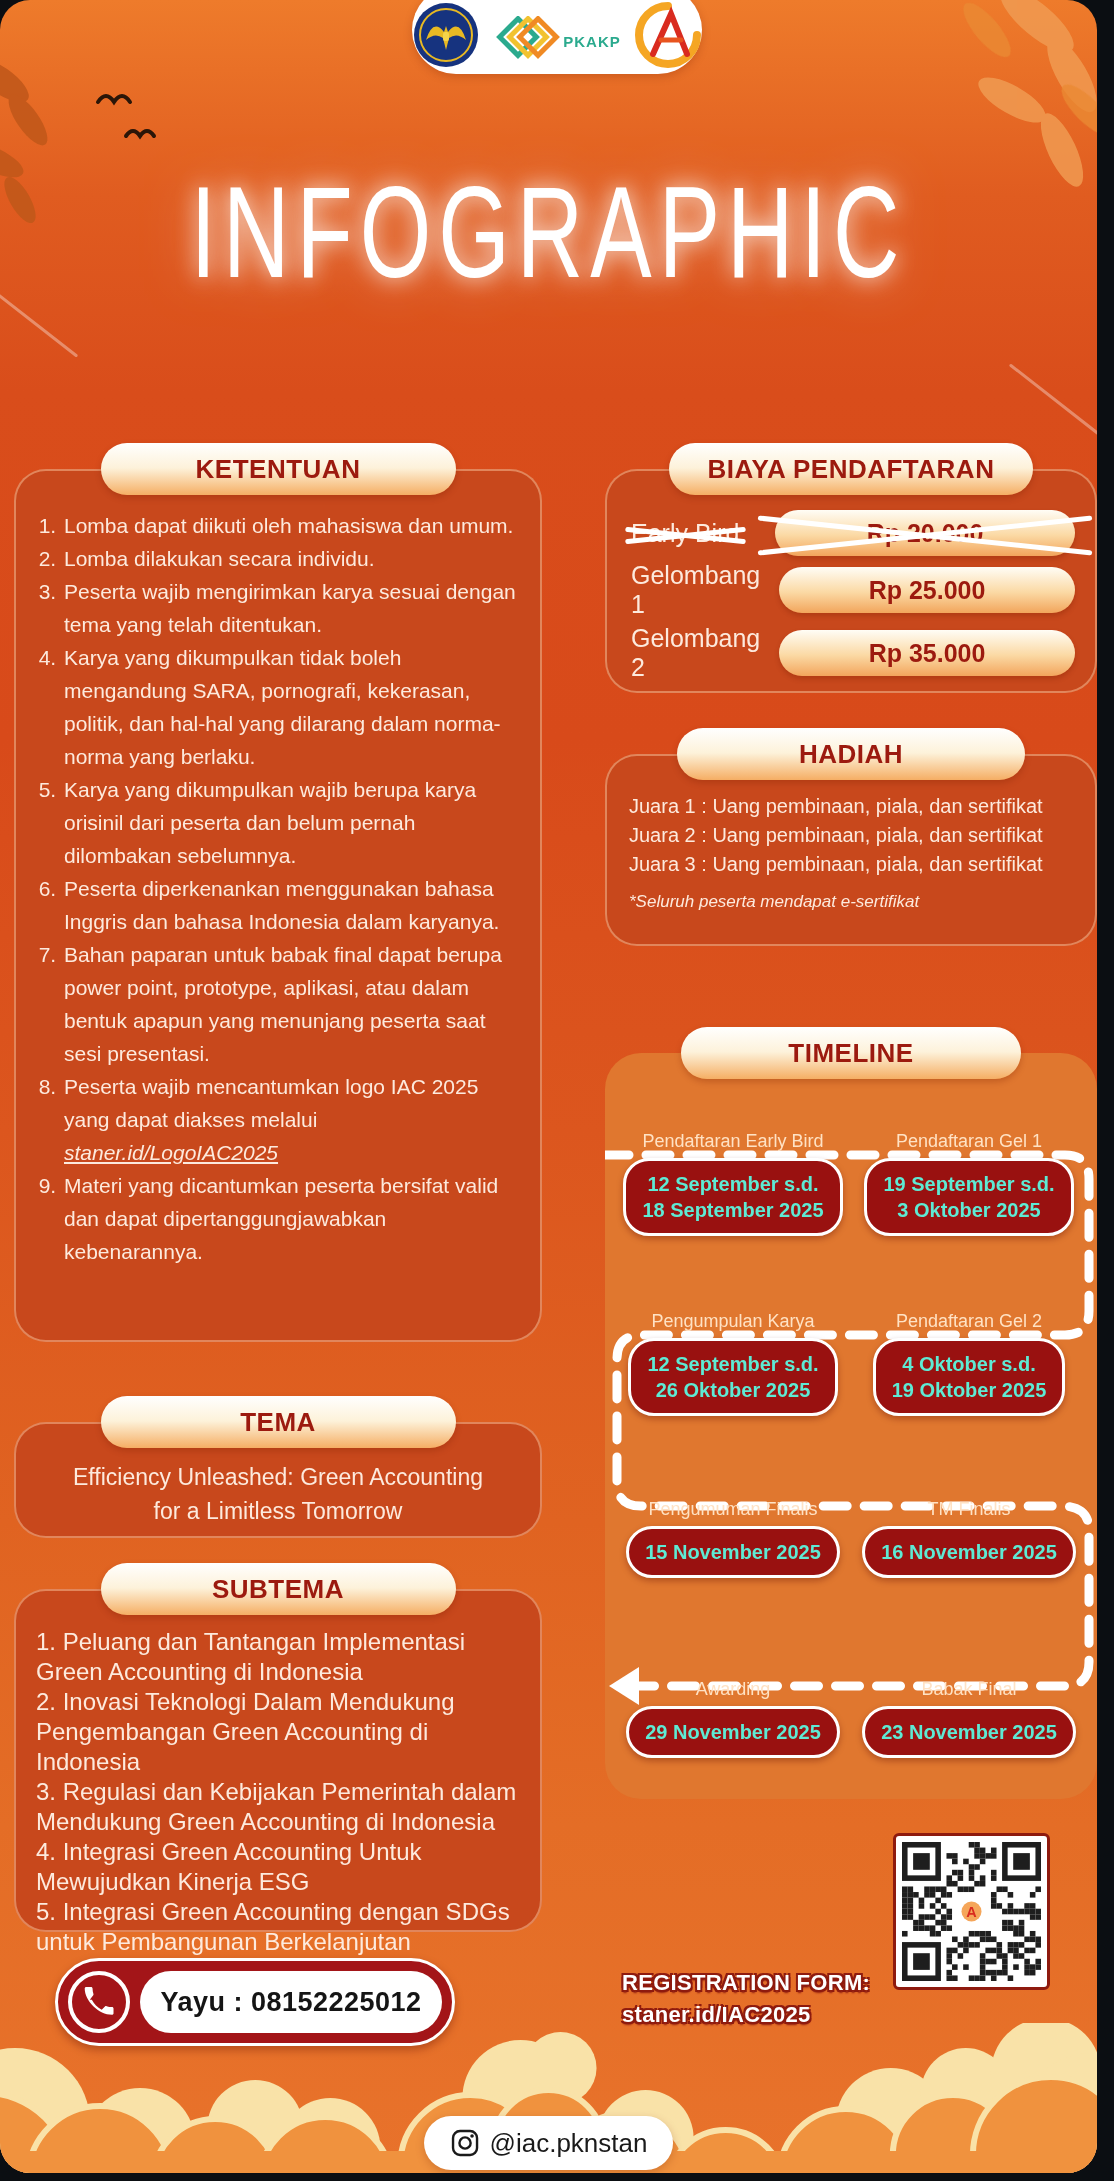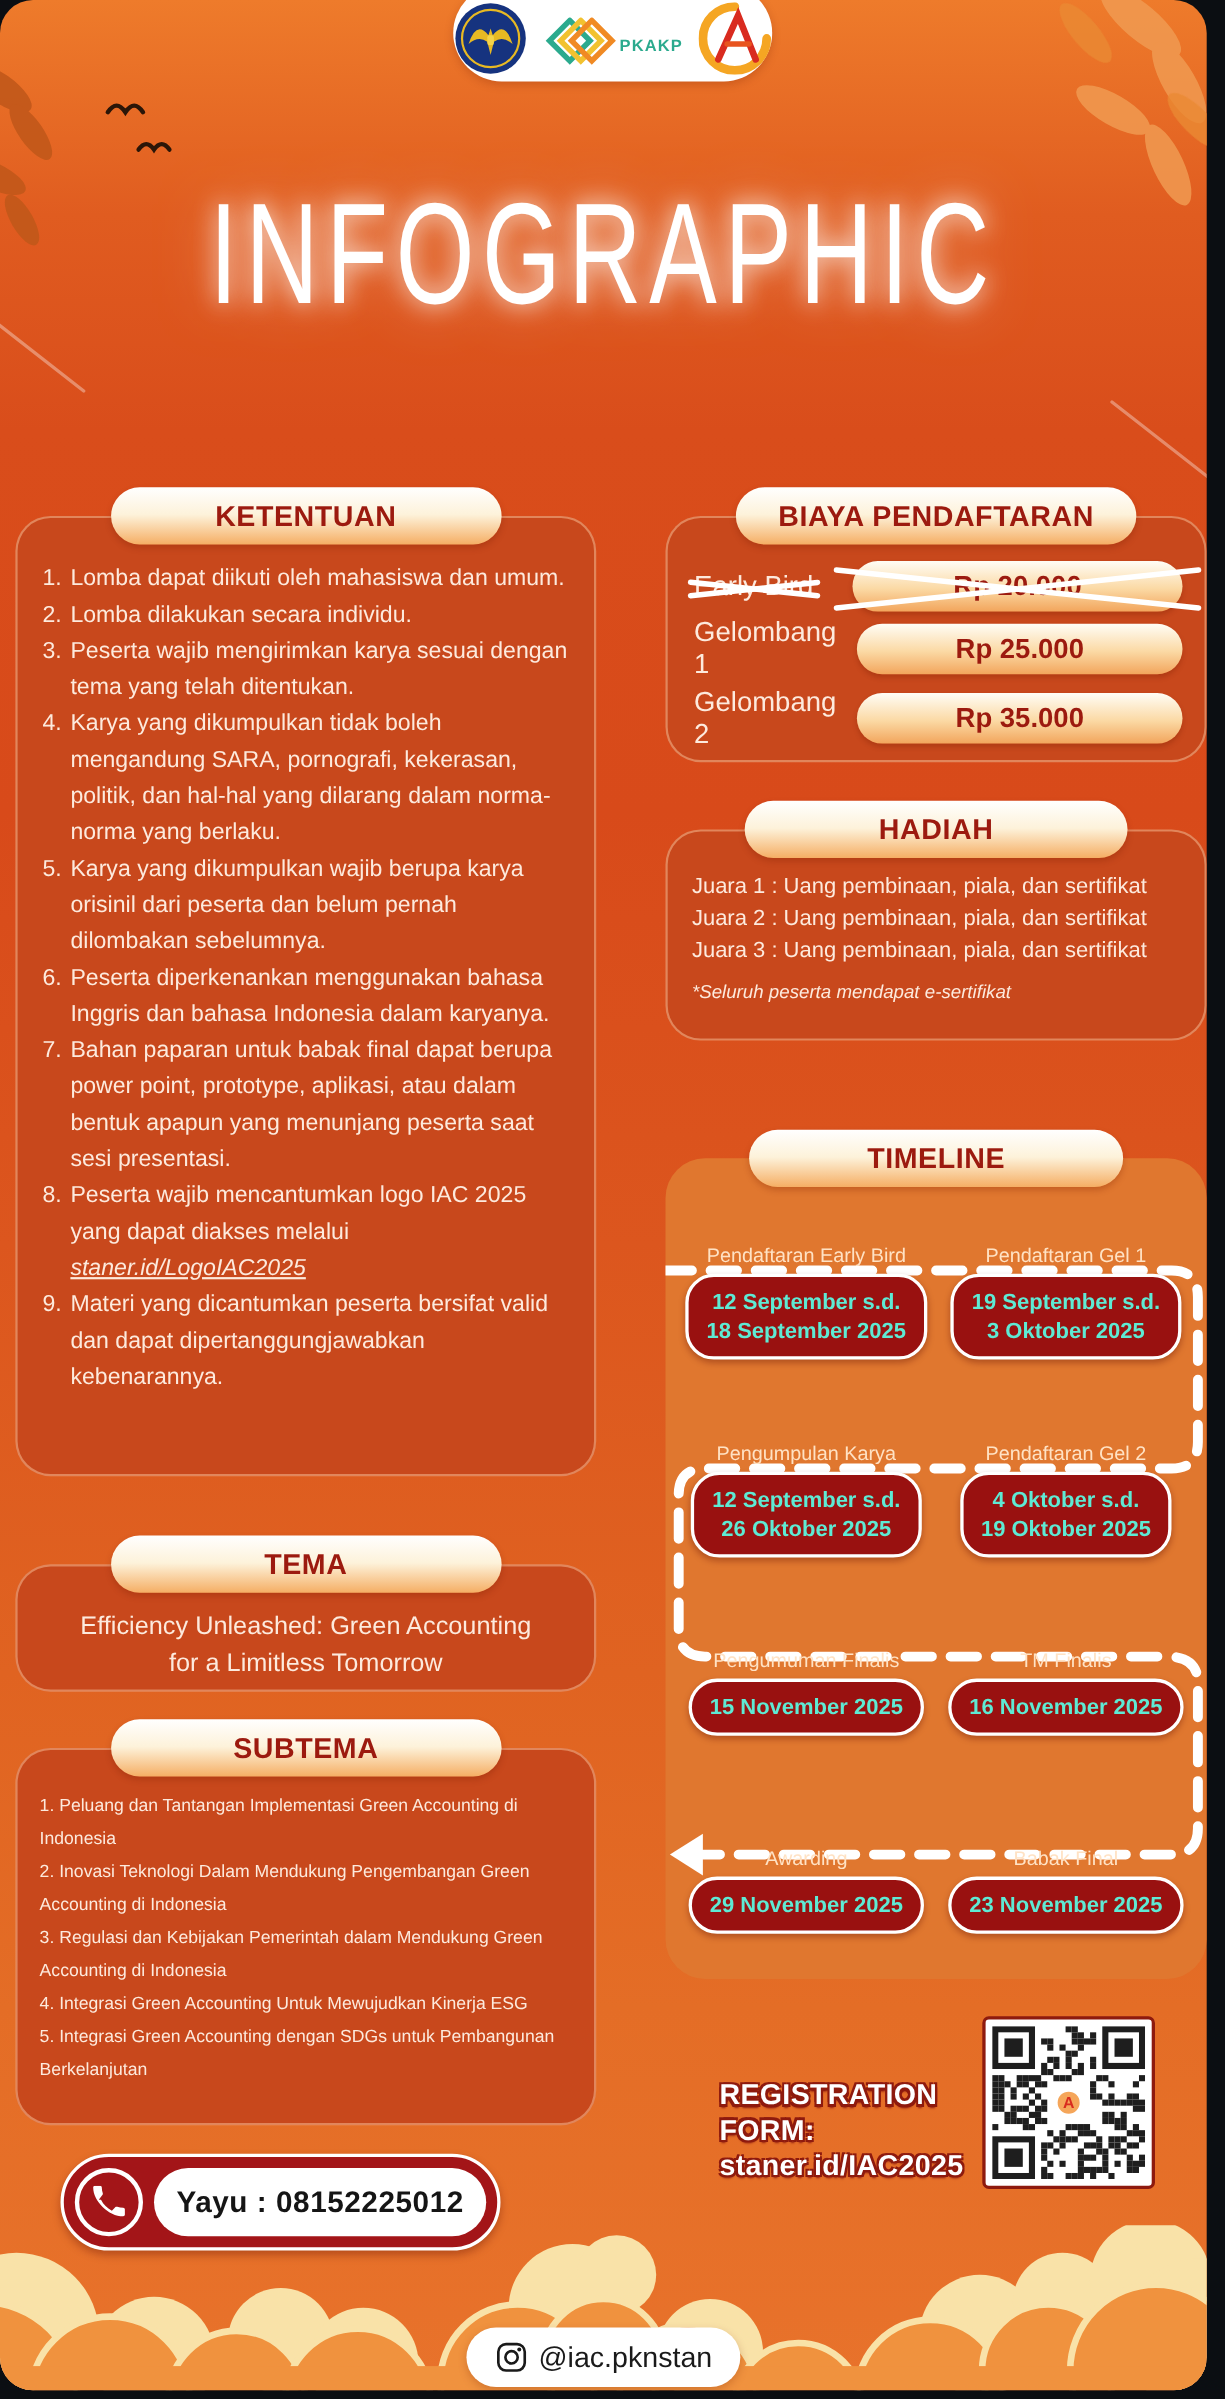--- a/index.html
+++ b/index.html
@@ -38,21 +38,21 @@
   .sec-ketentuan ol{margin:0;padding:0 0 0 32px;font-size:21px;line-height:33px;}
   .sec-ketentuan li{padding-left:2px;}
   .u{color:inherit;font-style:italic;text-decoration:underline;}
 
   
   .sec-tema{top:1396px;left:14px;width:528px;}
   .sec-tema .card{height:116px;padding:36px 12px 8px;text-align:center;font-size:23px;line-height:34px;color:#fdeadd;}
 
   
   .sec-subtema{top:1563px;left:14px;width:528px;}
-  .sec-subtema .card{height:343px;padding:36px 16px 10px 20px;font-size:16px;line-height:30px;}
+  .sec-subtema .card{height:343px;padding:36px 16px 10px 20px;font-size:24px;line-height:30px;}
   .sec-subtema p{margin:0;}
 
   
   .sec-biaya{top:443px;left:605px;width:492px;}
   .sec-biaya .hd{width:364px;}
   .sec-biaya .card{height:224px;padding:34px 20px 10px 24px;}
   .b-row{display:flex;align-items:center;justify-content:space-between;margin-top:5px;}
   .b-label{font-size:25px;color:#fdeadd;position:relative;display:inline-block;}
   .price-pill{width:300px;height:46px;border-radius:23px;position:relative;
     background:linear-gradient(180deg,#fffdf6 0%,#fbd9a4 55%,#f2a55c 100%);
@@ -76,23 +76,23 @@
   .t-row{position:absolute;left:10px;right:10px;display:flex;z-index:2;}
   .t-cell{width:50%;display:flex;flex-direction:column;align-items:center;margin-top:48px;}
   .t-label{font-size:18px;color:#ffe2c4;}
   .t-pill{margin-top:6px;background:#991110;border:3px solid #fff;border-radius:26px;
     padding:10px 16px;text-align:center;color:#5eead4;font-weight:bold;font-size:20px;line-height:26px;
     box-shadow:0 3px 6px rgba(90,10,0,.35);}
   .t-line2:empty{display:none;}
   .r1{top:30px;} .r2{top:210px;} .r3{top:398px;} .r4{top:578px;}
 
   
-  .registration{position:absolute;top:1888px;left:622px;width:290px;font-size:26px;font-weight:bold;
+  .registration{position:absolute;top:1967px;left:622px;width:290px;font-size:22px;font-weight:bold;
     color:#fff;line-height:32px;letter-spacing:.3px;
-    text-shadow:-2px -2px 0 #8e1a0e,2px -2px 0 #8e1a0e,-2px 2px 0 #8e1a0e,2px 2px 0 #8e1a0e,0 3px 2px #8e1a0e;margin-left:32px;}
+    text-shadow:-2px -2px 0 #8e1a0e,2px -2px 0 #8e1a0e,-2px 2px 0 #8e1a0e,2px 2px 0 #8e1a0e,0 3px 2px #8e1a0e;}
   .qr{position:absolute;top:1833px;left:893px;width:157px;height:157px;background:#fff;
     border:3px solid #8e1a0e;border-radius:6px;box-sizing:border-box;padding:6px;}
   .qr svg{display:block;width:100%;height:100%;}
 
   
   .phone{position:absolute;top:1958px;left:55px;width:400px;height:88px;background:#a31518;
     border:3px solid #fff;border-radius:46px;box-sizing:border-box;display:flex;align-items:center;
     padding:8px 10px;box-shadow:0 4px 8px rgba(90,10,0,.35);}
   .phone-ic{width:62px;height:62px;border-radius:50%;background:#a31518;border:4px solid #fff;
     box-sizing:border-box;display:flex;align-items:center;justify-content:center;flex:0 0 auto;}

